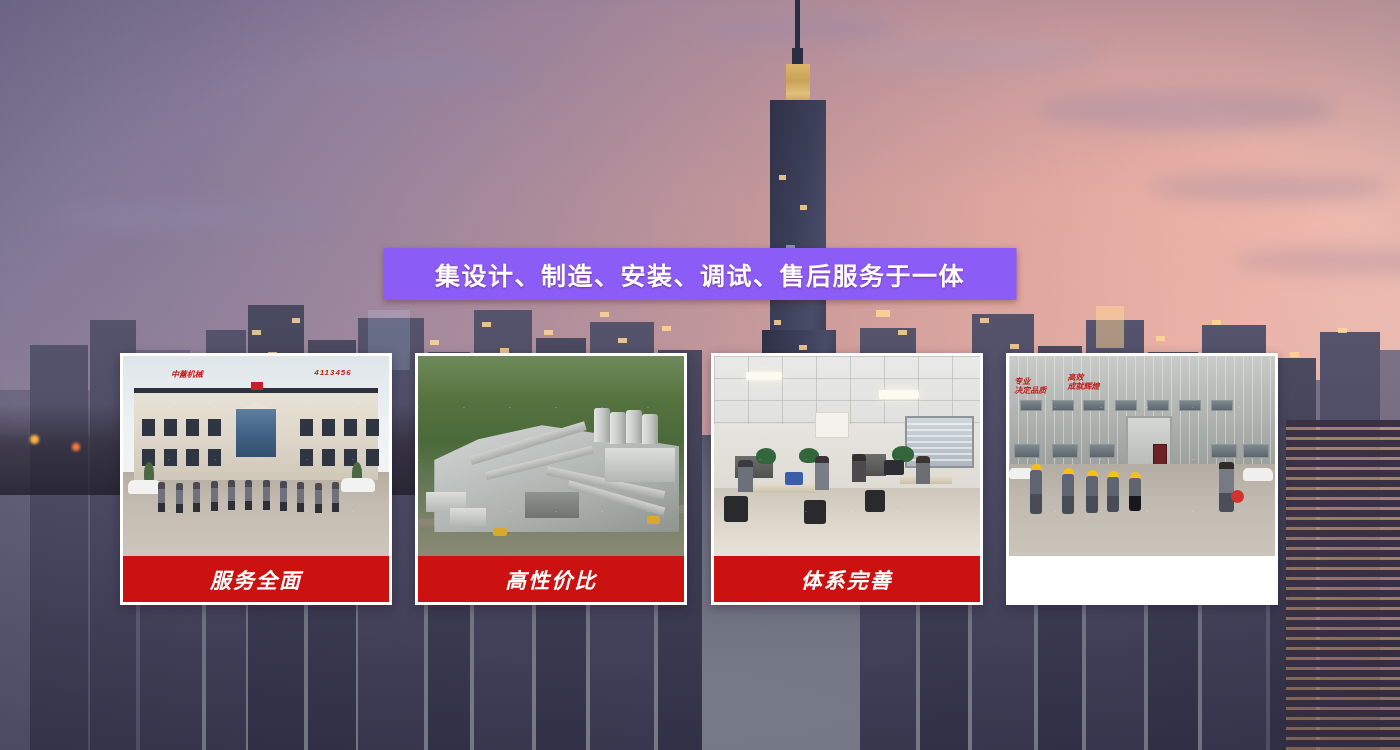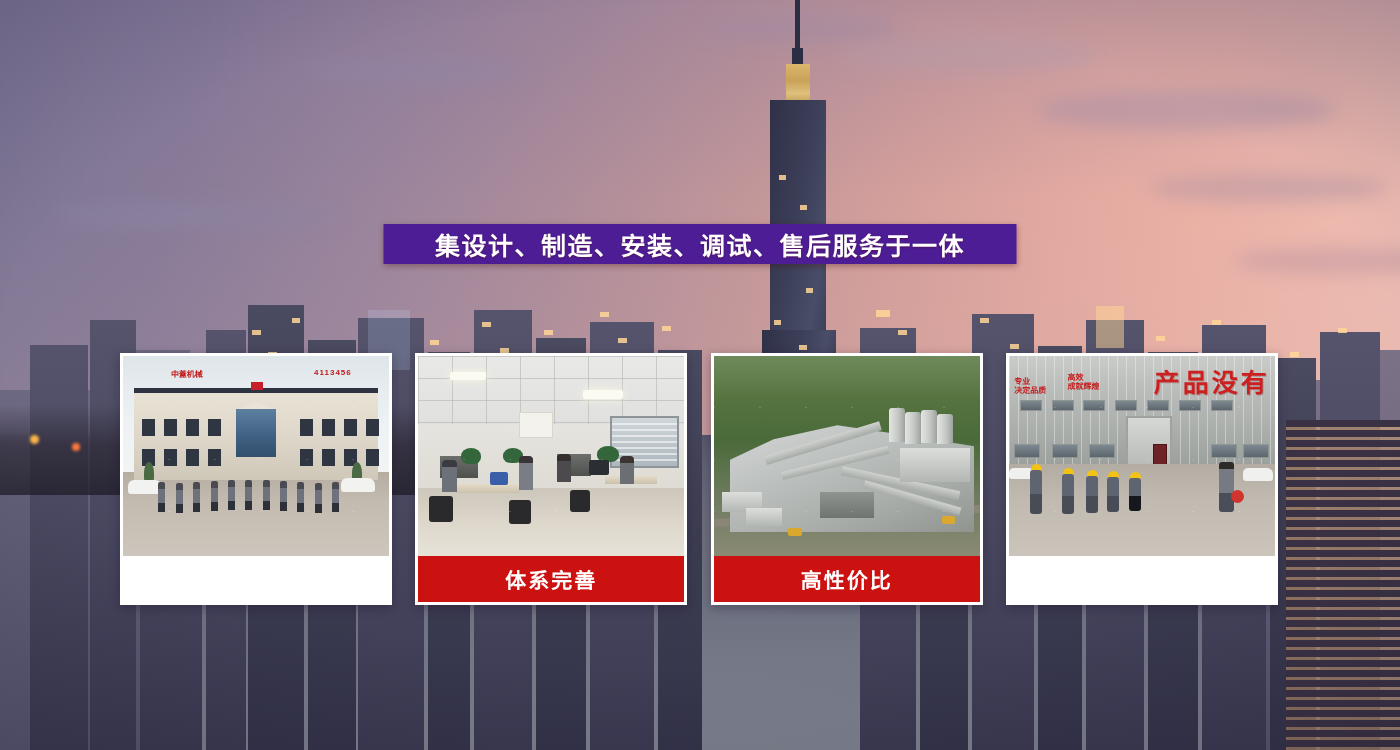--- a/index.html
+++ b/index.html
@@ -92,36 +92,36 @@
     position:absolute; left:0; right:0; top:128px;
     text-align:center;
     font-size:74px; font-weight:700; letter-spacing:4px;
     color:#ffffff; white-space:nowrap;
     text-shadow:3px 5px 7px rgba(45,30,55,.55), 0 1px 2px rgba(60,40,70,.45);
   }
 
   
   .subtitle-bar {
     position:absolute; left:50%; transform:translateX(-50%);
-    top:224px; width:633px; height:40px;
-    background:#4c1d95;
+    top:248px; width:633px; height:52px;
+    background:#8b5cf6;
     display:flex; align-items:center; justify-content:center;
     box-shadow:0 2px 6px rgba(70,10,10,.35);
   }
   .subtitle-bar .txt {
     color:#ffffff; font-size:25px; font-weight:700; letter-spacing:1.5px;
     white-space:nowrap;
     text-shadow:0 1px 2px rgba(90,0,0,.4);
   }
 
   
   .cards {
     position:absolute; left:120px; top:353px;
     width:1158px; height:252px;
-    display:flex; justify-content:space-between;
+    display:flex; justify-content:space-between;font-style:italic;
   }
   .card {
     width:272px; height:252px;
     background:#ffffff;
     border:3px solid #ffffff;
     box-shadow:0 3px 10px rgba(30,15,40,.35);
     display:flex; flex-direction:column;
     overflow:hidden;
   }
   .card-photo {
@@ -369,59 +369,21 @@
         <div class="p1-person" style="left:33%;top:62.5%;"></div>
         <div class="p1-person" style="left:39.5%;top:62%;"></div>
         <div class="p1-person" style="left:46%;top:62%;"></div>
         <div class="p1-person" style="left:52.5%;top:62%;"></div>
         <div class="p1-person" style="left:59%;top:62.5%;"></div>
         <div class="p1-person" style="left:65.5%;top:63%;"></div>
         <div class="p1-person" style="left:72%;top:63.5%;"></div>
         <div class="p1-person" style="left:78.5%;top:63%;"></div>
         <div class="lattice"></div>
       </div>
-    </div>
-
-    <div class="card">
-      <div class="card-photo">
-        <div class="p3-ceil"></div>
-        <div class="p3-grid"></div>
-        <div class="p3-light" style="left:12%;top:8%;width:36px;height:8px;"></div>
-        <div class="p3-light" style="left:62%;top:17%;width:40px;height:9px;"></div>
-        <div class="p3-wall"></div>
-        <div class="p3-floor"></div>
-        <div class="p3-window">
-          <div class="p3-blind" style="top:5px;"></div>
-          <div class="p3-blind" style="top:11px;"></div>
-          <div class="p3-blind" style="top:17px;"></div>
-          <div class="p3-blind" style="top:23px;"></div>
-          <div class="p3-blind" style="top:29px;"></div>
-          <div class="p3-blind" style="top:35px;"></div>
-          <div class="p3-blind" style="top:41px;"></div>
-        </div>
-        <div class="p3-poster" style="left:38%;top:28%;width:34px;height:26px;"></div>
-        <div class="p3-part" style="left:8%;top:50%;width:38px;height:22px;"></div>
-        <div class="p3-part" style="left:52%;top:49%;width:34px;height:22px;"></div>
-        <div class="p3-plant" style="left:16%;top:46%;width:20px;height:16px;"></div>
-        <div class="p3-plant" style="left:32%;top:46%;width:20px;height:15px;"></div>
-        <div class="p3-plant" style="left:67%;top:45%;width:22px;height:16px;"></div>
-        <div class="p3-desk" style="left:14%;top:64%;width:64px;height:9px;"></div>
-        <div class="p3-desk" style="left:70%;top:60%;width:52px;height:8px;"></div>
-        <div class="p3-mon" style="left:64%;top:52%;width:20px;height:15px;"></div>
-        <div class="p3-mon" style="left:27%;top:58%;width:18px;height:13px;background:#3a5fa8;"></div>
-        <div class="p3-person" style="left:9%;top:52%;width:15px;height:32px;background:linear-gradient(180deg,#3a3a40 0 22%, #6c7078 22% 100%);"></div>
-        <div class="p3-person" style="left:38%;top:50%;width:14px;height:34px;background:linear-gradient(180deg,#3a3338 0 20%, #7a7d85 20% 100%);"></div>
-        <div class="p3-person" style="left:52%;top:49%;width:14px;height:28px;background:linear-gradient(180deg,#35302f 0 24%, #4d4a4e 24% 100%);"></div>
-        <div class="p3-person" style="left:76%;top:50%;width:14px;height:28px;background:linear-gradient(180deg,#3b3430 0 24%, #6b6e73 24% 100%);"></div>
-        <div class="p3-chair" style="left:4%;top:70%;width:24px;height:26px;"></div>
-        <div class="p3-chair" style="left:34%;top:72%;width:22px;height:24px;"></div>
-        <div class="p3-chair" style="left:57%;top:67%;width:20px;height:22px;"></div>
-        <div class="lattice"></div>
-      </div>
-      <div class="card-label">体系完善</div>
+      <div class="card-label">服务全面</div>
     </div>
 
     <div class="card">
       <div class="card-photo">
         <div class="p2-field"></div>
         <div class="p2-road" style="left:0;top:78%;width:100%;height:8px;transform:rotate(-3deg);"></div>
         <div class="p2-plant"></div>
         <div class="p2-silo" style="left:66%;top:26%;height:34px;"></div>
         <div class="p2-silo" style="left:72%;top:28%;height:32px;"></div>
         <div class="p2-silo" style="left:78%;top:27%;height:33px;"></div>
@@ -436,24 +398,62 @@
         <div class="p2-shed" style="left:12%;top:76%;width:36px;height:18px;"></div>
         <div class="p2-mach" style="left:28%;top:86%;width:14px;height:8px;"></div>
         <div class="p2-mach" style="left:86%;top:80%;width:13px;height:8px;"></div>
         <div class="lattice"></div>
       </div>
       <div class="card-label">高性价比</div>
     </div>
 
     <div class="card">
       <div class="card-photo">
+        <div class="p3-ceil"></div>
+        <div class="p3-grid"></div>
+        <div class="p3-light" style="left:12%;top:8%;width:36px;height:8px;"></div>
+        <div class="p3-light" style="left:62%;top:17%;width:40px;height:9px;"></div>
+        <div class="p3-wall"></div>
+        <div class="p3-floor"></div>
+        <div class="p3-window">
+          <div class="p3-blind" style="top:5px;"></div>
+          <div class="p3-blind" style="top:11px;"></div>
+          <div class="p3-blind" style="top:17px;"></div>
+          <div class="p3-blind" style="top:23px;"></div>
+          <div class="p3-blind" style="top:29px;"></div>
+          <div class="p3-blind" style="top:35px;"></div>
+          <div class="p3-blind" style="top:41px;"></div>
+        </div>
+        <div class="p3-poster" style="left:38%;top:28%;width:34px;height:26px;"></div>
+        <div class="p3-part" style="left:8%;top:50%;width:38px;height:22px;"></div>
+        <div class="p3-part" style="left:52%;top:49%;width:34px;height:22px;"></div>
+        <div class="p3-plant" style="left:16%;top:46%;width:20px;height:16px;"></div>
+        <div class="p3-plant" style="left:32%;top:46%;width:20px;height:15px;"></div>
+        <div class="p3-plant" style="left:67%;top:45%;width:22px;height:16px;"></div>
+        <div class="p3-desk" style="left:14%;top:64%;width:64px;height:9px;"></div>
+        <div class="p3-desk" style="left:70%;top:60%;width:52px;height:8px;"></div>
+        <div class="p3-mon" style="left:64%;top:52%;width:20px;height:15px;"></div>
+        <div class="p3-mon" style="left:27%;top:58%;width:18px;height:13px;background:#3a5fa8;"></div>
+        <div class="p3-person" style="left:9%;top:52%;width:15px;height:32px;background:linear-gradient(180deg,#3a3a40 0 22%, #6c7078 22% 100%);"></div>
+        <div class="p3-person" style="left:38%;top:50%;width:14px;height:34px;background:linear-gradient(180deg,#3a3338 0 20%, #7a7d85 20% 100%);"></div>
+        <div class="p3-person" style="left:52%;top:49%;width:14px;height:28px;background:linear-gradient(180deg,#35302f 0 24%, #4d4a4e 24% 100%);"></div>
+        <div class="p3-person" style="left:76%;top:50%;width:14px;height:28px;background:linear-gradient(180deg,#3b3430 0 24%, #6b6e73 24% 100%);"></div>
+        <div class="p3-chair" style="left:4%;top:70%;width:24px;height:26px;"></div>
+        <div class="p3-chair" style="left:34%;top:72%;width:22px;height:24px;"></div>
+        <div class="p3-chair" style="left:57%;top:67%;width:20px;height:22px;"></div>
+        <div class="lattice"></div>
+      </div>
+      <div class="card-label">体系完善</div>
+    </div>
+
+    <div class="card">
+      <div class="card-photo">
         <div class="p4-sky"></div>
         <div class="p4-fac"></div>
         <div class="p4-ribs"></div>
-        <div class="p4-bigtext">产品没有</div>
         <div class="p4-smalltext" style="left:2%;top:11%;">专业<br>决定品质</div>
         <div class="p4-smalltext" style="left:22%;top:9%;">高效<br>成就辉煌</div>
         <div class="p4-win" style="left:4%;top:22%;width:22px;height:11px;"></div>
         <div class="p4-win" style="left:16%;top:22%;width:22px;height:11px;"></div>
         <div class="p4-win" style="left:28%;top:22%;width:22px;height:11px;"></div>
         <div class="p4-win" style="left:40%;top:22%;width:22px;height:11px;"></div>
         <div class="p4-win" style="left:52%;top:22%;width:22px;height:11px;"></div>
         <div class="p4-win" style="left:64%;top:22%;width:22px;height:11px;"></div>
         <div class="p4-win" style="left:76%;top:22%;width:22px;height:11px;"></div>
         <div class="p4-win" style="left:2%;top:44%;width:26px;height:14px;"></div>

